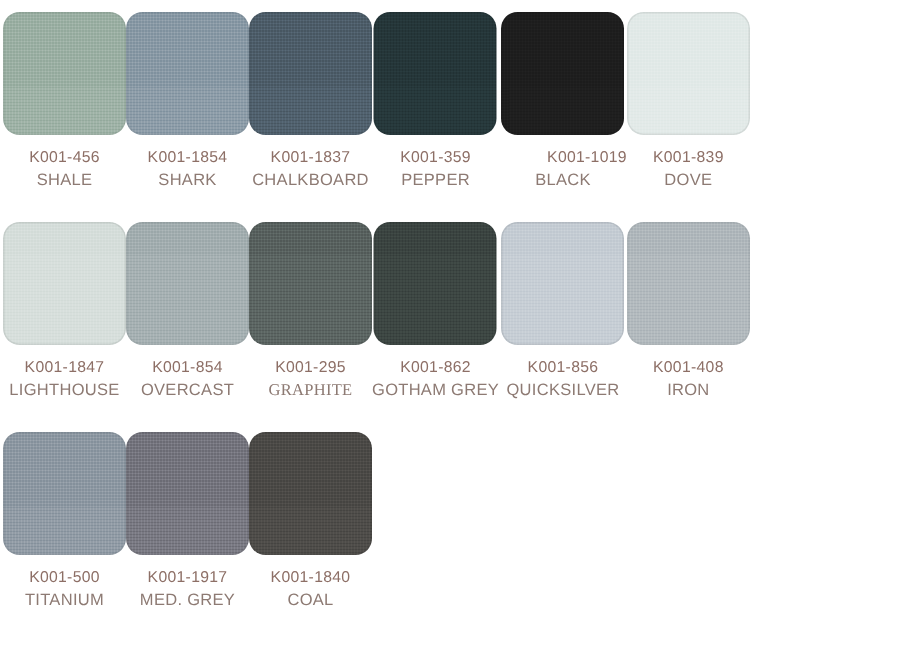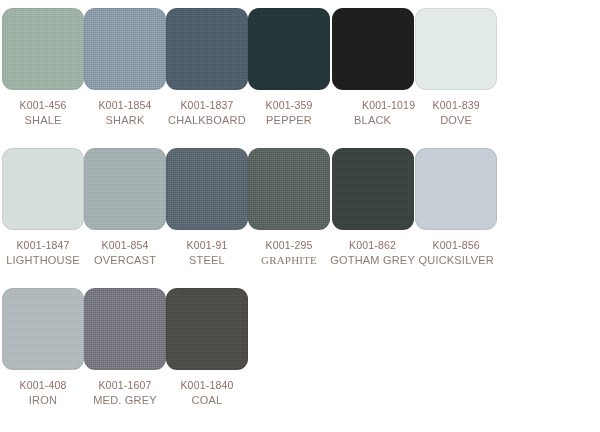--- a/index.html
+++ b/index.html
@@ -113,47 +113,47 @@
       <div class="swatch-chip is-light" style="background-color: rgb(214, 222, 219);"></div>
       <div class="swatch-code" style="color: rgb(141, 111, 102);">K001-1847</div>
       <div class="swatch-name" style="color: rgb(141, 122, 115);">LIGHTHOUSE</div>
     </div>
     <div class="swatch-cell">
       <div class="swatch-chip" style="background-color: rgb(163, 174, 176);"></div>
       <div class="swatch-code" style="color: rgb(141, 111, 102);">K001-854</div>
       <div class="swatch-name" style="color: rgb(141, 122, 115);">OVERCAST</div>
     </div>
     <div class="swatch-cell">
-      <div class="swatch-chip" style="background-color: rgb(90, 102, 112);"></div>
-      <div class="swatch-code" style="color: rgb(141, 111, 102);">K001-91</div>
-      <div class="swatch-name" style="color: rgb(141, 122, 115);">STEEL</div>
-    </div>
-    <div class="swatch-cell">
       <div class="swatch-chip" style="background-color: rgb(89, 98, 96);"></div>
       <div class="swatch-code" style="color: rgb(141, 111, 102);">K001-295</div>
       <div class="swatch-name" style="color: rgb(141, 122, 115); font-family: Liberation Serif, serif;">GRAPHITE</div>
     </div>
     <div class="swatch-cell">
       <div class="swatch-chip" style="background-color: rgb(57, 66, 63);"></div>
       <div class="swatch-code" style="color: rgb(141, 111, 102);">K001-862</div>
       <div class="swatch-name" style="color: rgb(141, 122, 115);">GOTHAM GREY</div>
     </div>
     <div class="swatch-cell">
       <div class="swatch-chip is-light" style="background-color: rgb(197, 205, 212);"></div>
       <div class="swatch-code" style="color: rgb(141, 111, 102);">K001-856</div>
       <div class="swatch-name" style="color: rgb(141, 122, 115);">QUICKSILVER</div>
     </div>
     <div class="swatch-cell">
       <div class="swatch-chip" style="background-color: rgb(176, 184, 188);"></div>
       <div class="swatch-code" style="color: rgb(141, 111, 102);">K001-408</div>
       <div class="swatch-name" style="color: rgb(141, 122, 115);">IRON</div>
     </div>
     <div class="swatch-cell">
+      <div class="swatch-chip" style="background-color: rgb(142, 153, 163);"></div>
+      <div class="swatch-code" style="color: rgb(141, 111, 102);">K001-500</div>
+      <div class="swatch-name" style="color: rgb(141, 122, 115);">TITANIUM</div>
+    </div>
+    <div class="swatch-cell">
       <div class="swatch-chip" style="background-color: rgb(118, 118, 127);"></div>
-      <div class="swatch-code" style="color: rgb(141, 111, 102);">K001-1607</div>
+      <div class="swatch-code" style="color: rgb(141, 111, 102);">K001-1917</div>
       <div class="swatch-name" style="color: rgb(141, 122, 115);">MED. GREY</div>
     </div>
     <div class="swatch-cell">
       <div class="swatch-chip" style="background-color: rgb(76, 74, 71);"></div>
       <div class="swatch-code" style="color: rgb(141, 111, 102);">K001-1840</div>
       <div class="swatch-name" style="color: rgb(141, 122, 115);">COAL</div>
     </div>
   </div>
 
 </body></html>

